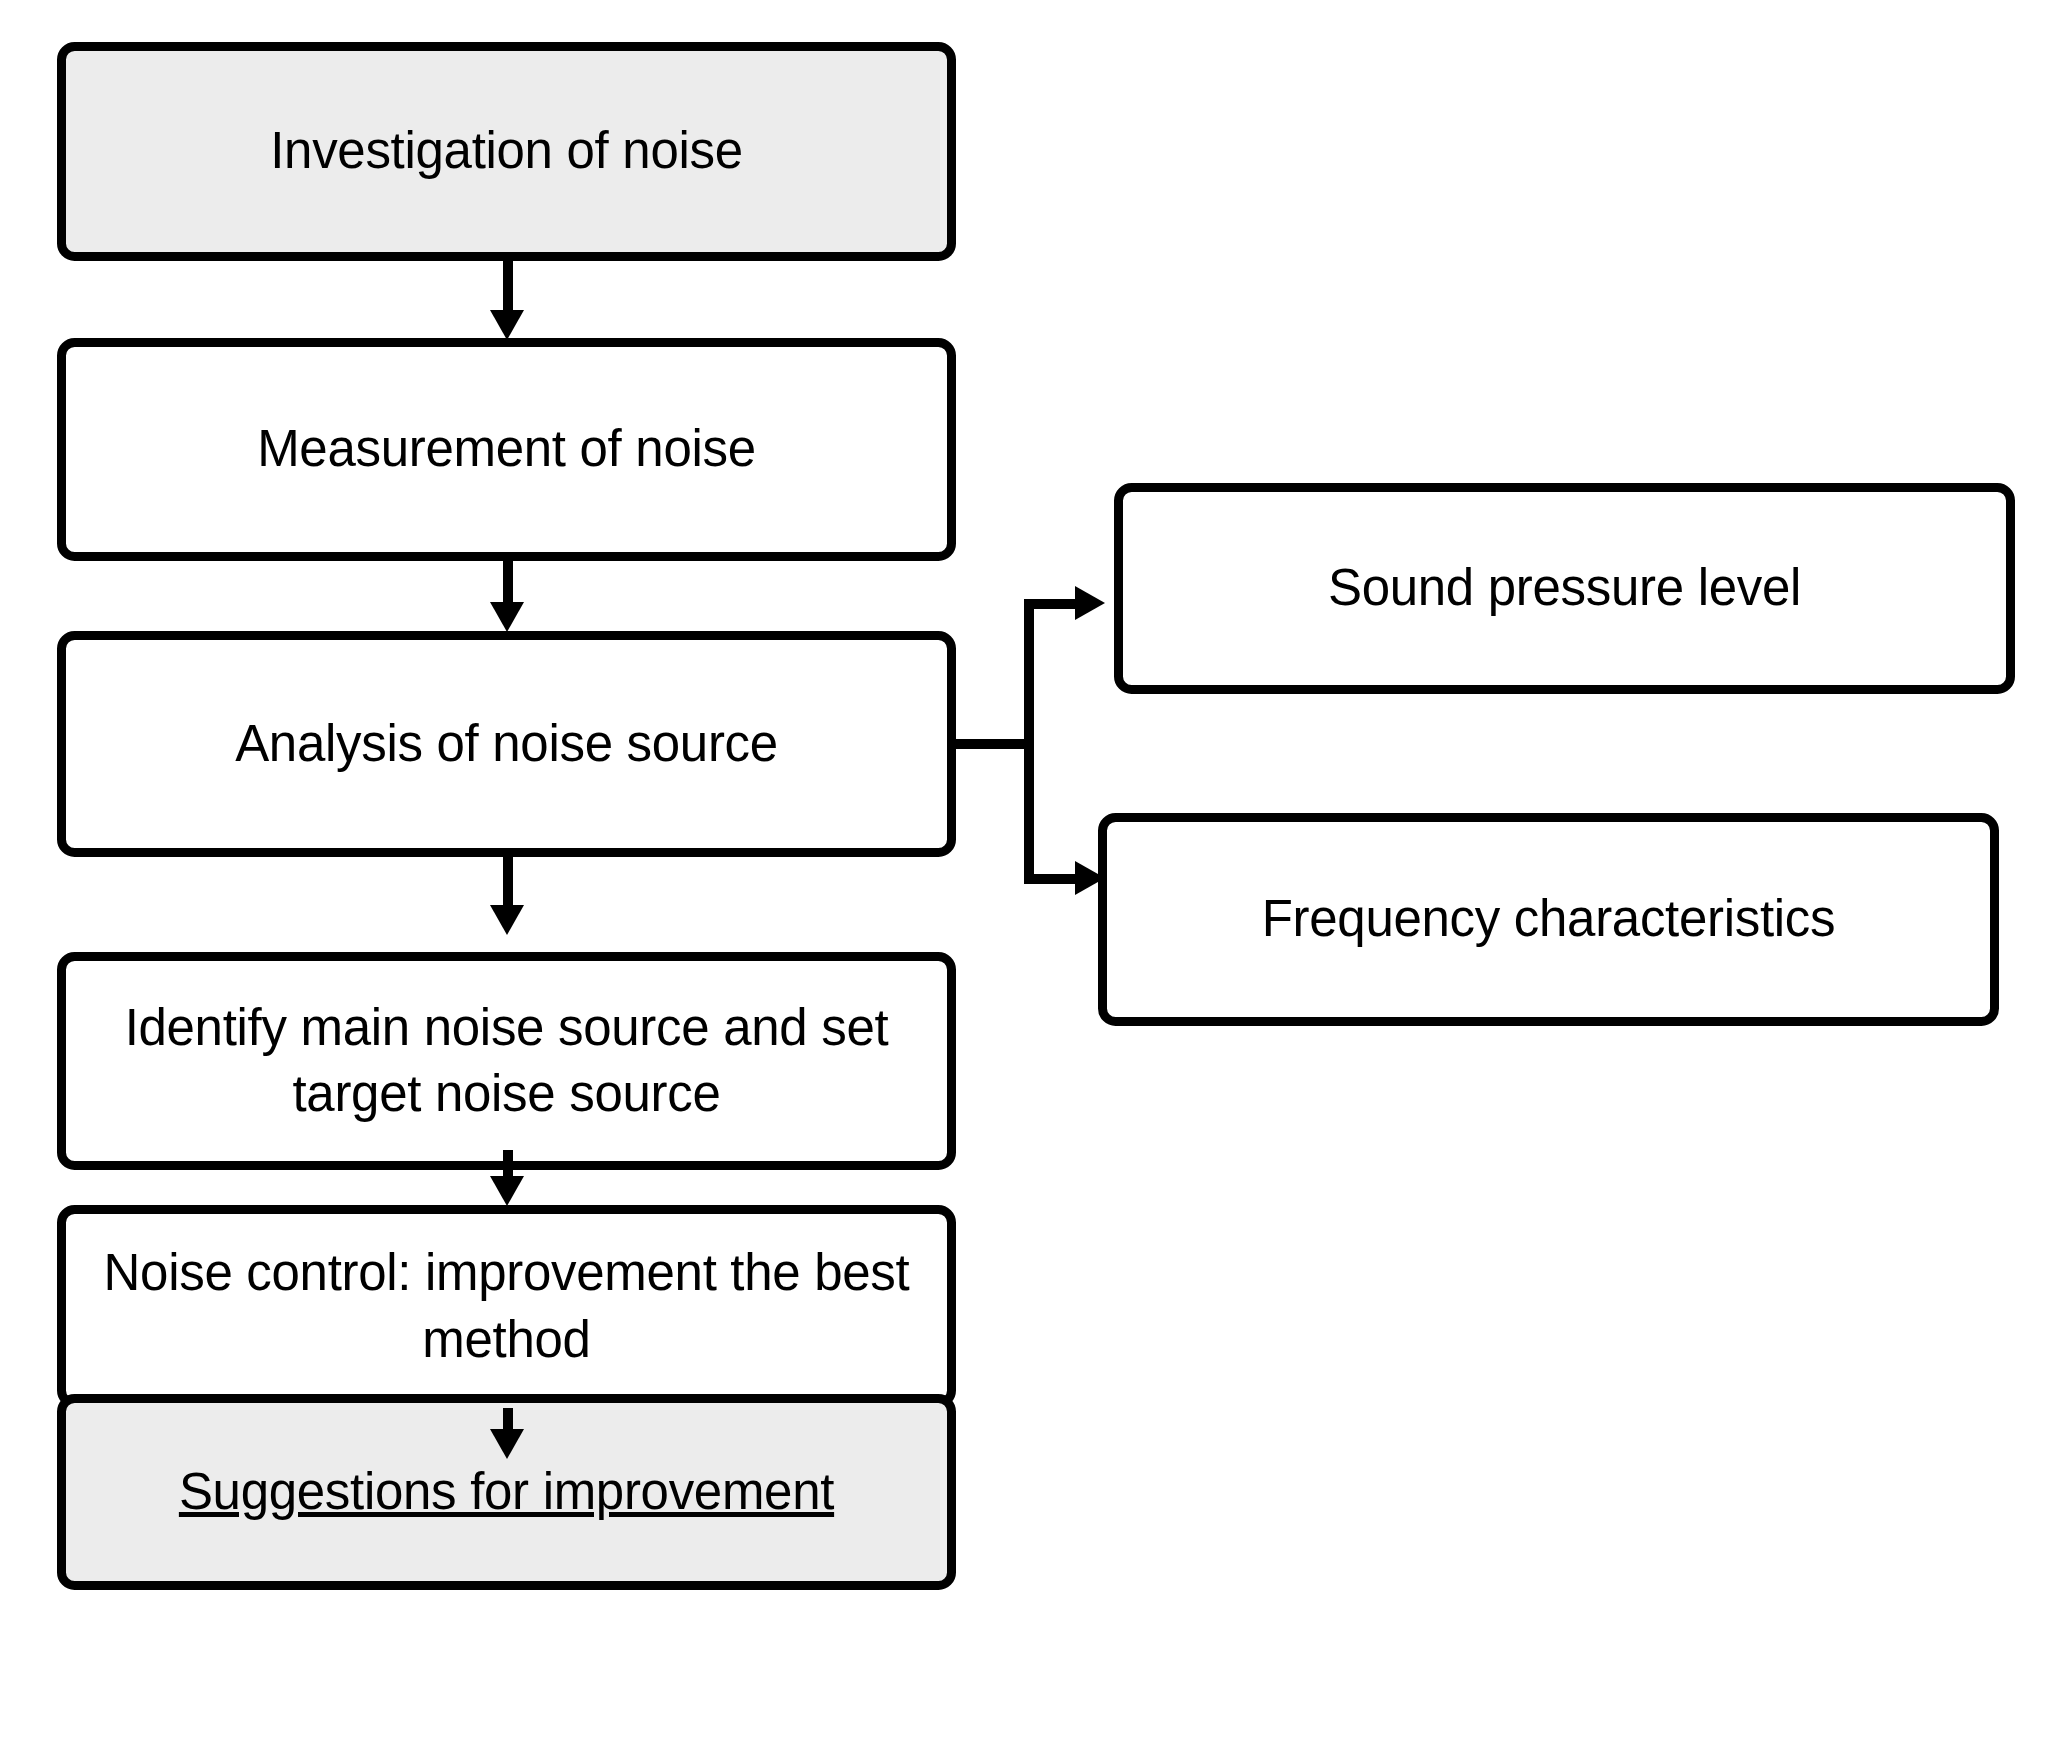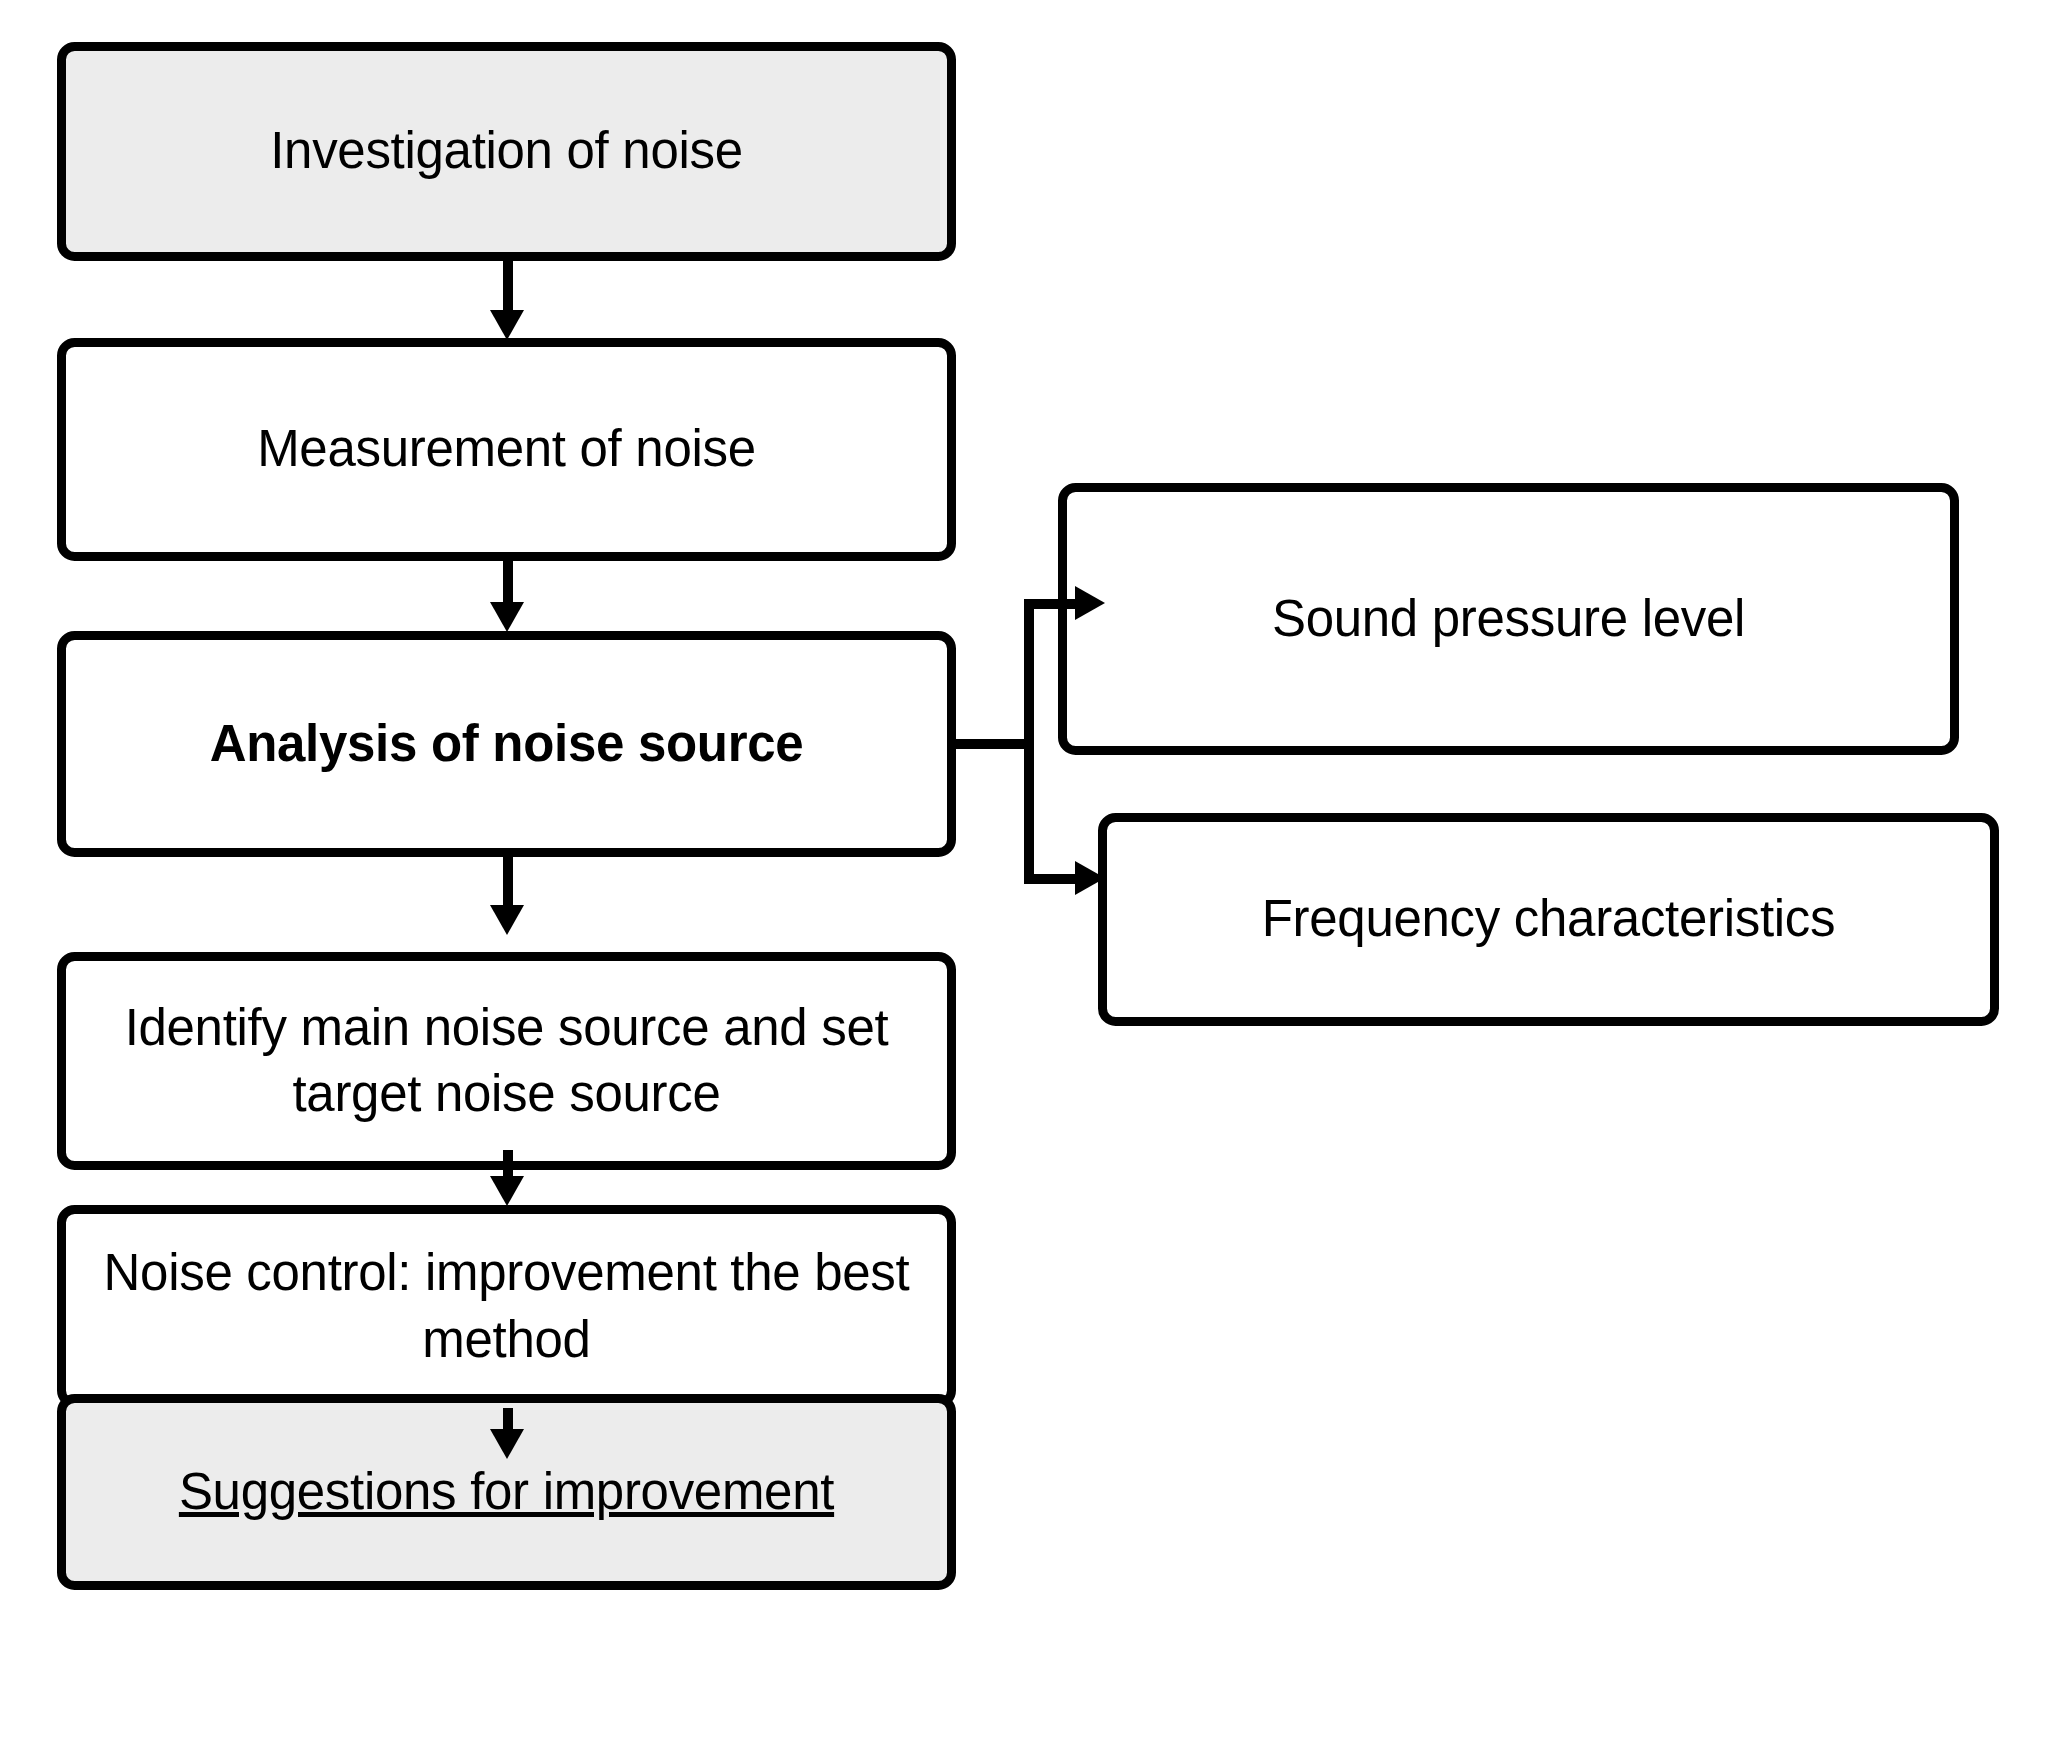--- a/index.html
+++ b/index.html
@@ -54,37 +54,37 @@
 <div id="canvas">
 
   <div class="node" style="left:57px;top:338px;width:899px;height:223px;">
     <span class="label">Measurement of noise</span>
   </div>
 
   <div class="node shaded" style="left:57px;top:42px;width:899px;height:219px;">
     <span class="label">Investigation of noise</span>
   </div>
 
-  <div class="node" style="left:57px;top:631px;width:899px;height:226px;font-weight:bold;">
+  <div class="node" style="left:57px;top:631px;width:899px;height:226px;">
     <span class="label">Analysis of noise source</span>
   </div>
 
   <div class="node" style="left:57px;top:933px;width:899px;height:218px;margin-top:19px;">
     <span class="label">Identify main noise source and set target noise source</span>
   </div>
 
   <div class="node" style="left:57px;top:1205px;width:899px;height:203px;">
     <span class="label">Noise control: improvement the best method</span>
   </div>
 
   <div class="node shaded" style="left:57px;top:1394px;width:899px;height:196px;text-decoration:underline;">
     <span class="label">Suggestions for improvement</span>
   </div>
 
-  <div class="node" style="left:1058px;top:483px;width:901px;height:272px;">
+  <div class="node" style="left:1114px;top:483px;width:901px;height:211px;">
     <span class="label">Sound pressure level</span>
   </div>
 
   <div class="node" style="left:1098px;top:789px;width:901px;height:213px;margin-top:24px;">
     <span class="label">Frequency characteristics</span>
   </div>
 
   <div class="vline" style="left:503px;top:261px;width:9.5px;height:51px;"></div>
   <div class="arrow-down" style="left:490px;top:310px;"></div>
 

